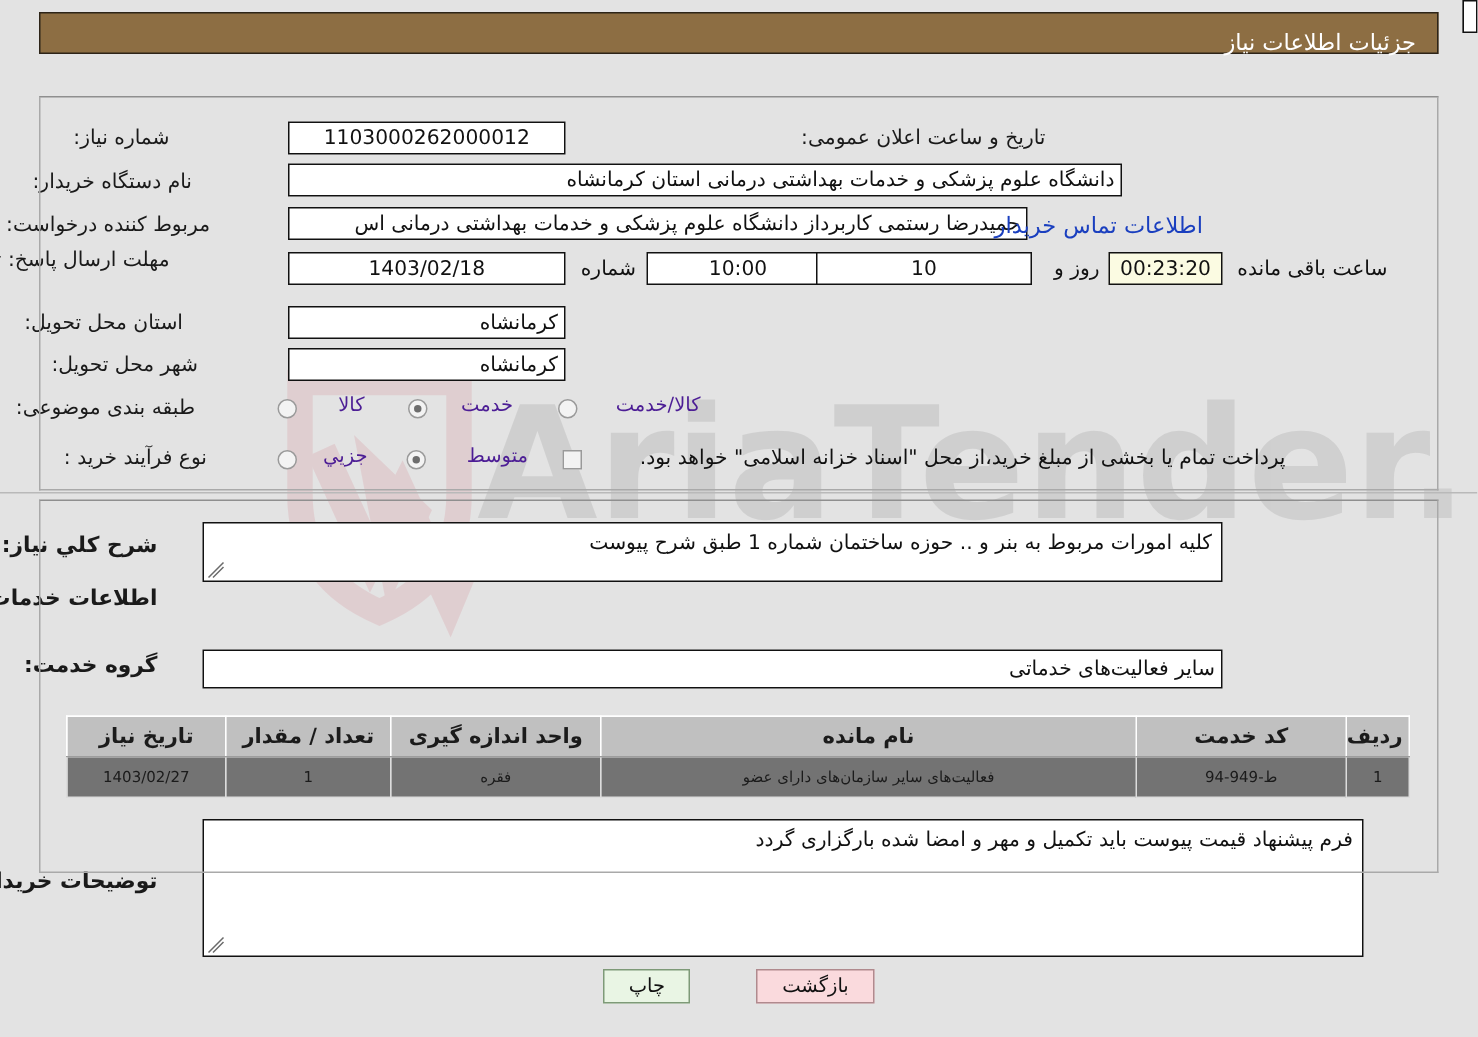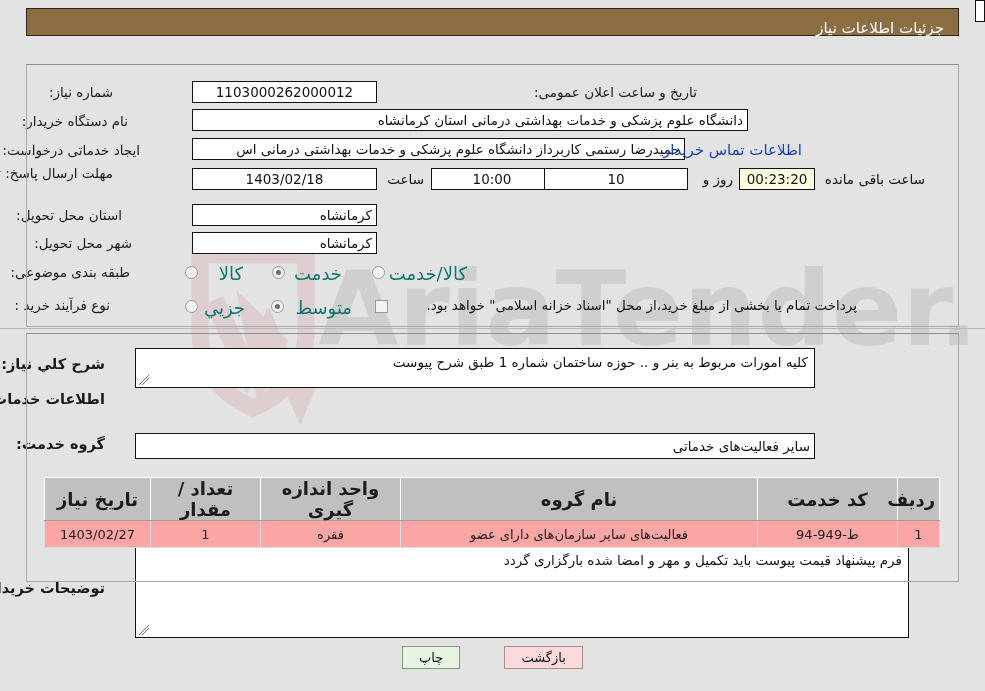--- a/index.html
+++ b/index.html
@@ -120,22 +120,22 @@
   .radio.on::after {
     content: "";
     position: absolute;
     left: 3px; top: 3px;
     width: 5px; height: 5px;
     border-radius: 50%;
     background: #6d6d6d;
   }
   .radio-lbl {
     position: absolute;
-    font-size: 18px;
-    color: #0f766e;
+    font-size: 13px;
+    color: #4c1d95;
     white-space: nowrap;
   }
 
   .checkbox {
     position: absolute;
     width: 13px; height: 13px;
     border: 1px solid #9a9a9a;
     background: #f3f3f3;
     box-sizing: border-box;
   }
@@ -171,36 +171,36 @@
   table.svc {
     border-collapse: collapse;
     width: 895px;
     table-layout: fixed;
     background: #ffffff;
   }
   table.svc th {
     background: #c0c0c0;
     border: 1px solid #ffffff;
     border-bottom: 1px solid #9d9d9d;
-    font-size: 18px;
+    font-size: 14px;
     font-weight: bold;
     color: #1b1b1b;
     height: 26px;
     text-align: center;
     padding: 0 4px;
   }
   table.svc td {
     border: 1px solid #dcdcdc;
     border-top: none;
-    font-size: 13px;
+    font-size: 10px;
     color: #1b1b1b;
     height: 26px;
     text-align: center;
     padding: 0 4px;
-    background: #fca5a5;
+    background: #737373;
   }
 
   
   .btn-bar {
     position: absolute;
     top: 646px;
     right: 0;
     width: 985px;
     text-align: center;
     z-index: 3;
@@ -249,50 +249,50 @@
 
   <div class="fld center" style="right:None;"></div>
 
   <div class="fld center" style="right:None;"></div>
 
   <div class="fld center" style="right:None;"></div>
 
   <div class="lbl" style="right:857px; top:113px;">نام دستگاه خریدار:</div>
   <div class="fld right" style="right:237px; top:109px; width:556px;">دانشگاه علوم پزشکی و خدمات بهداشتی  درمانی استان کرمانشاه</div>
 
-  <div class="lbl" style="right:845px; top:142px;">ایجاد خدماتی درخواست:</div>
+  <div class="lbl" style="right:845px; top:142px;">مربوط کننده درخواست:</div>
   <div class="fld right" style="right:300px; top:138px; width:493px;">حمیدرضا رستمی کاربرداز دانشگاه علوم پزشکی و خدمات بهداشتی  درمانی اس</div>
   <div class="link" style="right:183px; top:141px;">اطلاعات تماس خریدار</div>
 
   <div class="lbl" style="right:872px; top:165px; line-height:17px; text-align:right;">
     <span>مهلت ارسال پاسخ: تا تاریخ:</span>
   </div>
   <div class="fld center" style="right:608px; top:168px; width:185px;">1403/02/18</div>
-  <div class="plain" style="right:561px; top:171px;">ساعت</div>
+  <div class="plain" style="right:561px; top:171px;">شماره</div>
   <div class="fld center" style="right:432px; top:168px; width:122px;">10:00</div>
   <div class="fld center" style="right:297px; top:168px; width:144px;">10</div>
   <div class="plain" style="right:252px; top:171px;">روز و</div>
   <div class="fld center yellow" style="right:170px; top:168px; width:76px;">00:23:20</div>
   <div class="plain" style="right:60px; top:171px;">ساعت باقی مانده</div>
 
   <div class="lbl" style="right:863px; top:207px;">استان محل تحویل:</div>
   <div class="fld right" style="right:608px; top:204px; width:185px;">کرمانشاه</div>
 
   <div class="lbl" style="right:853px; top:235px;">شهر محل تحویل:</div>
   <div class="fld right" style="right:608px; top:232px; width:185px;">کرمانشاه</div>
 
   <div class="lbl" style="right:855px; top:264px;margin-left:20px;">طبقه بندی موضوعی:</div>
   <div class="radio" style="right:787px; top:266px;"></div>
   <div class="radio-lbl" style="right:742px; top:263px;">کالا</div>
   <div class="radio on" style="right:700px; top:266px;"></div>
   <div class="radio-lbl" style="right:643px; top:263px;">خدمت</div>
   <div class="radio" style="right:600px; top:266px;"></div>
   <div class="radio-lbl" style="right:518px; top:263px;">کالا/خدمت</div>
 
-  <div class="lbl" style="right:875px; top:297px;margin-left:36px;">نوع فرآیند خرید :</div>
+  <div class="lbl" style="right:847px; top:297px;margin-left:36px;">نوع فرآیند خرید :</div>
   <div class="radio" style="right:787px; top:300px;"></div>
   <div class="radio-lbl" style="right:740px; top:297px;">جزیي</div>
   <div class="radio on" style="right:701px; top:300px;"></div>
   <div class="radio-lbl" style="right:633px; top:297px;">متوسط</div>
   <div class="checkbox" style="right:597px; top:300px;"></div>
   <div class="plain" style="right:128px; top:297px;">پرداخت تمام یا بخشی از مبلغ خرید،از محل "اسناد خزانه اسلامی" خواهد بود.</div>
 
   <div class="hr-sep" style="top:328px;"></div>
 
   <div class="panel" id="panel-mid"></div>
@@ -317,21 +317,21 @@
           <col style="width:140px">
           <col style="width:357px">
         <col style="width:140px">
           <col style="width:110px">
           <col style="width:106px">
       </colgroup>
       <thead>
         <tr>
           <th>ردیف</th>
           <th>کد خدمت</th>
-          <th>نام گروه</th>
+          <th>نام مانده</th>
           <th>واحد اندازه گیری</th>
           <th>تعداد / مقدار</th>
           <th>تاریخ نیاز</th>
         </tr>
       </thead>
       <tbody>
         <tr>
           <td>1</td>
           <td>ط-949-94</td>
           <td>فعالیت‌های سایر سازمان‌های دارای عضو</td>

